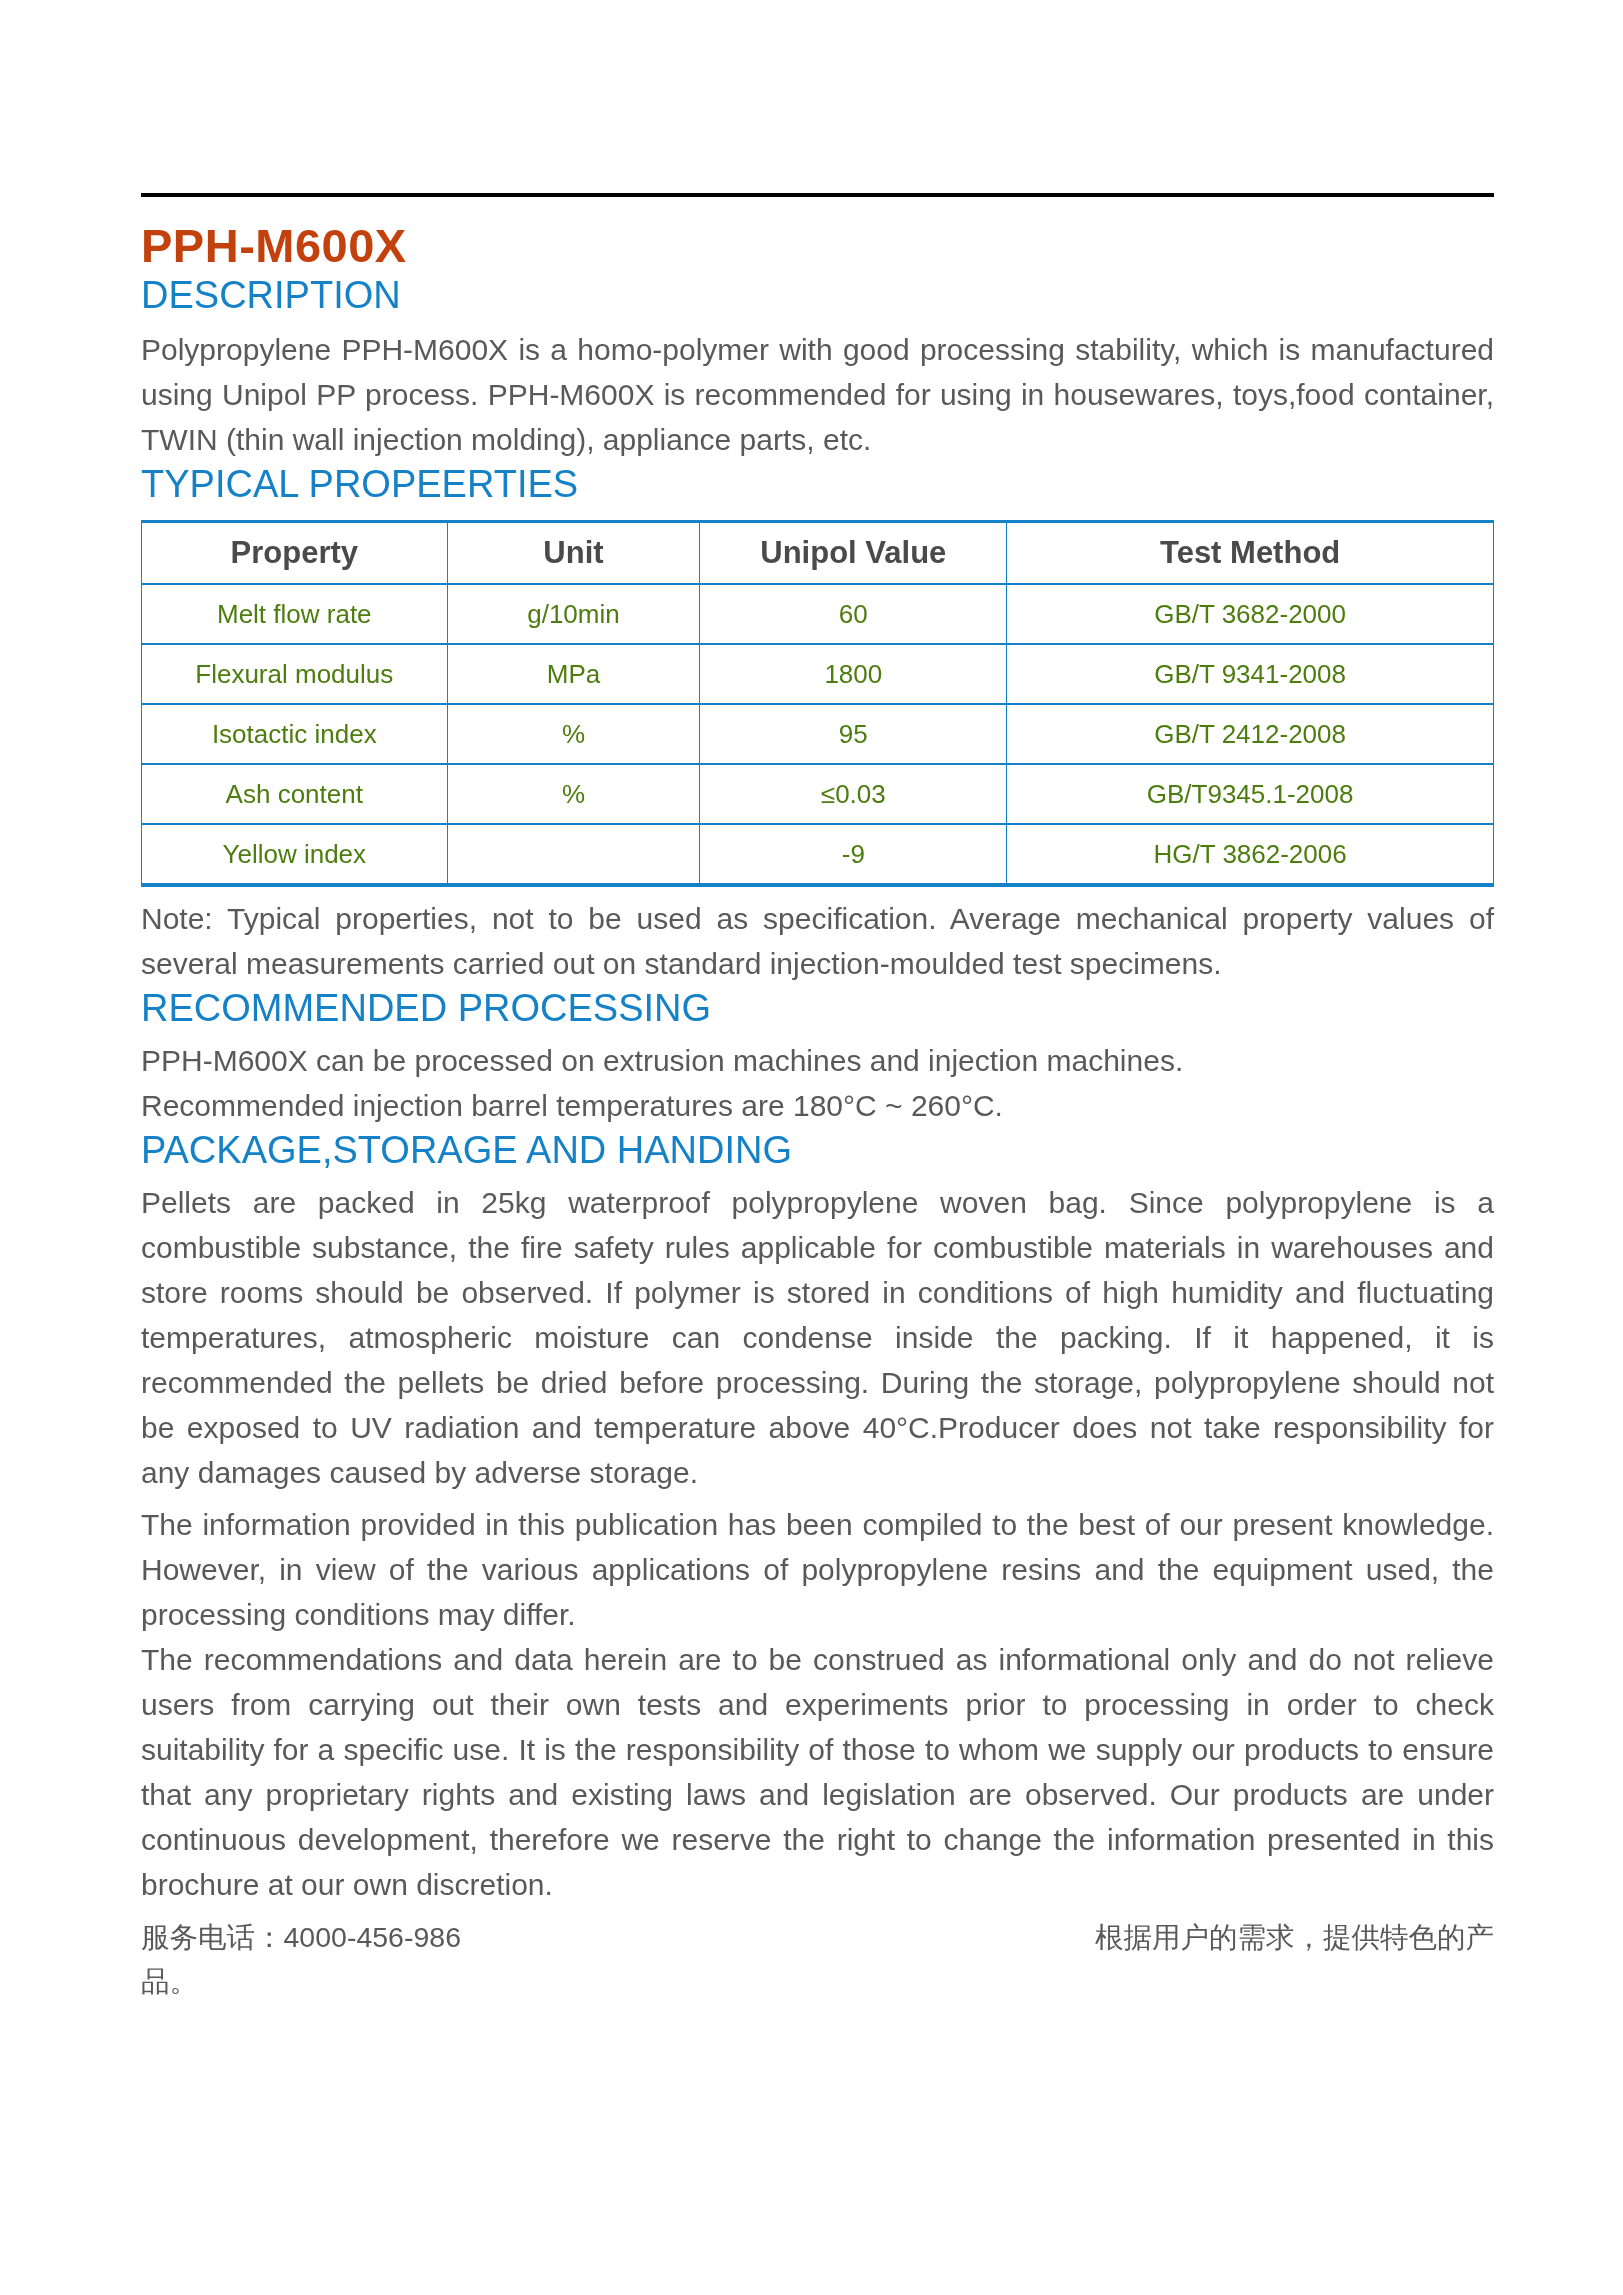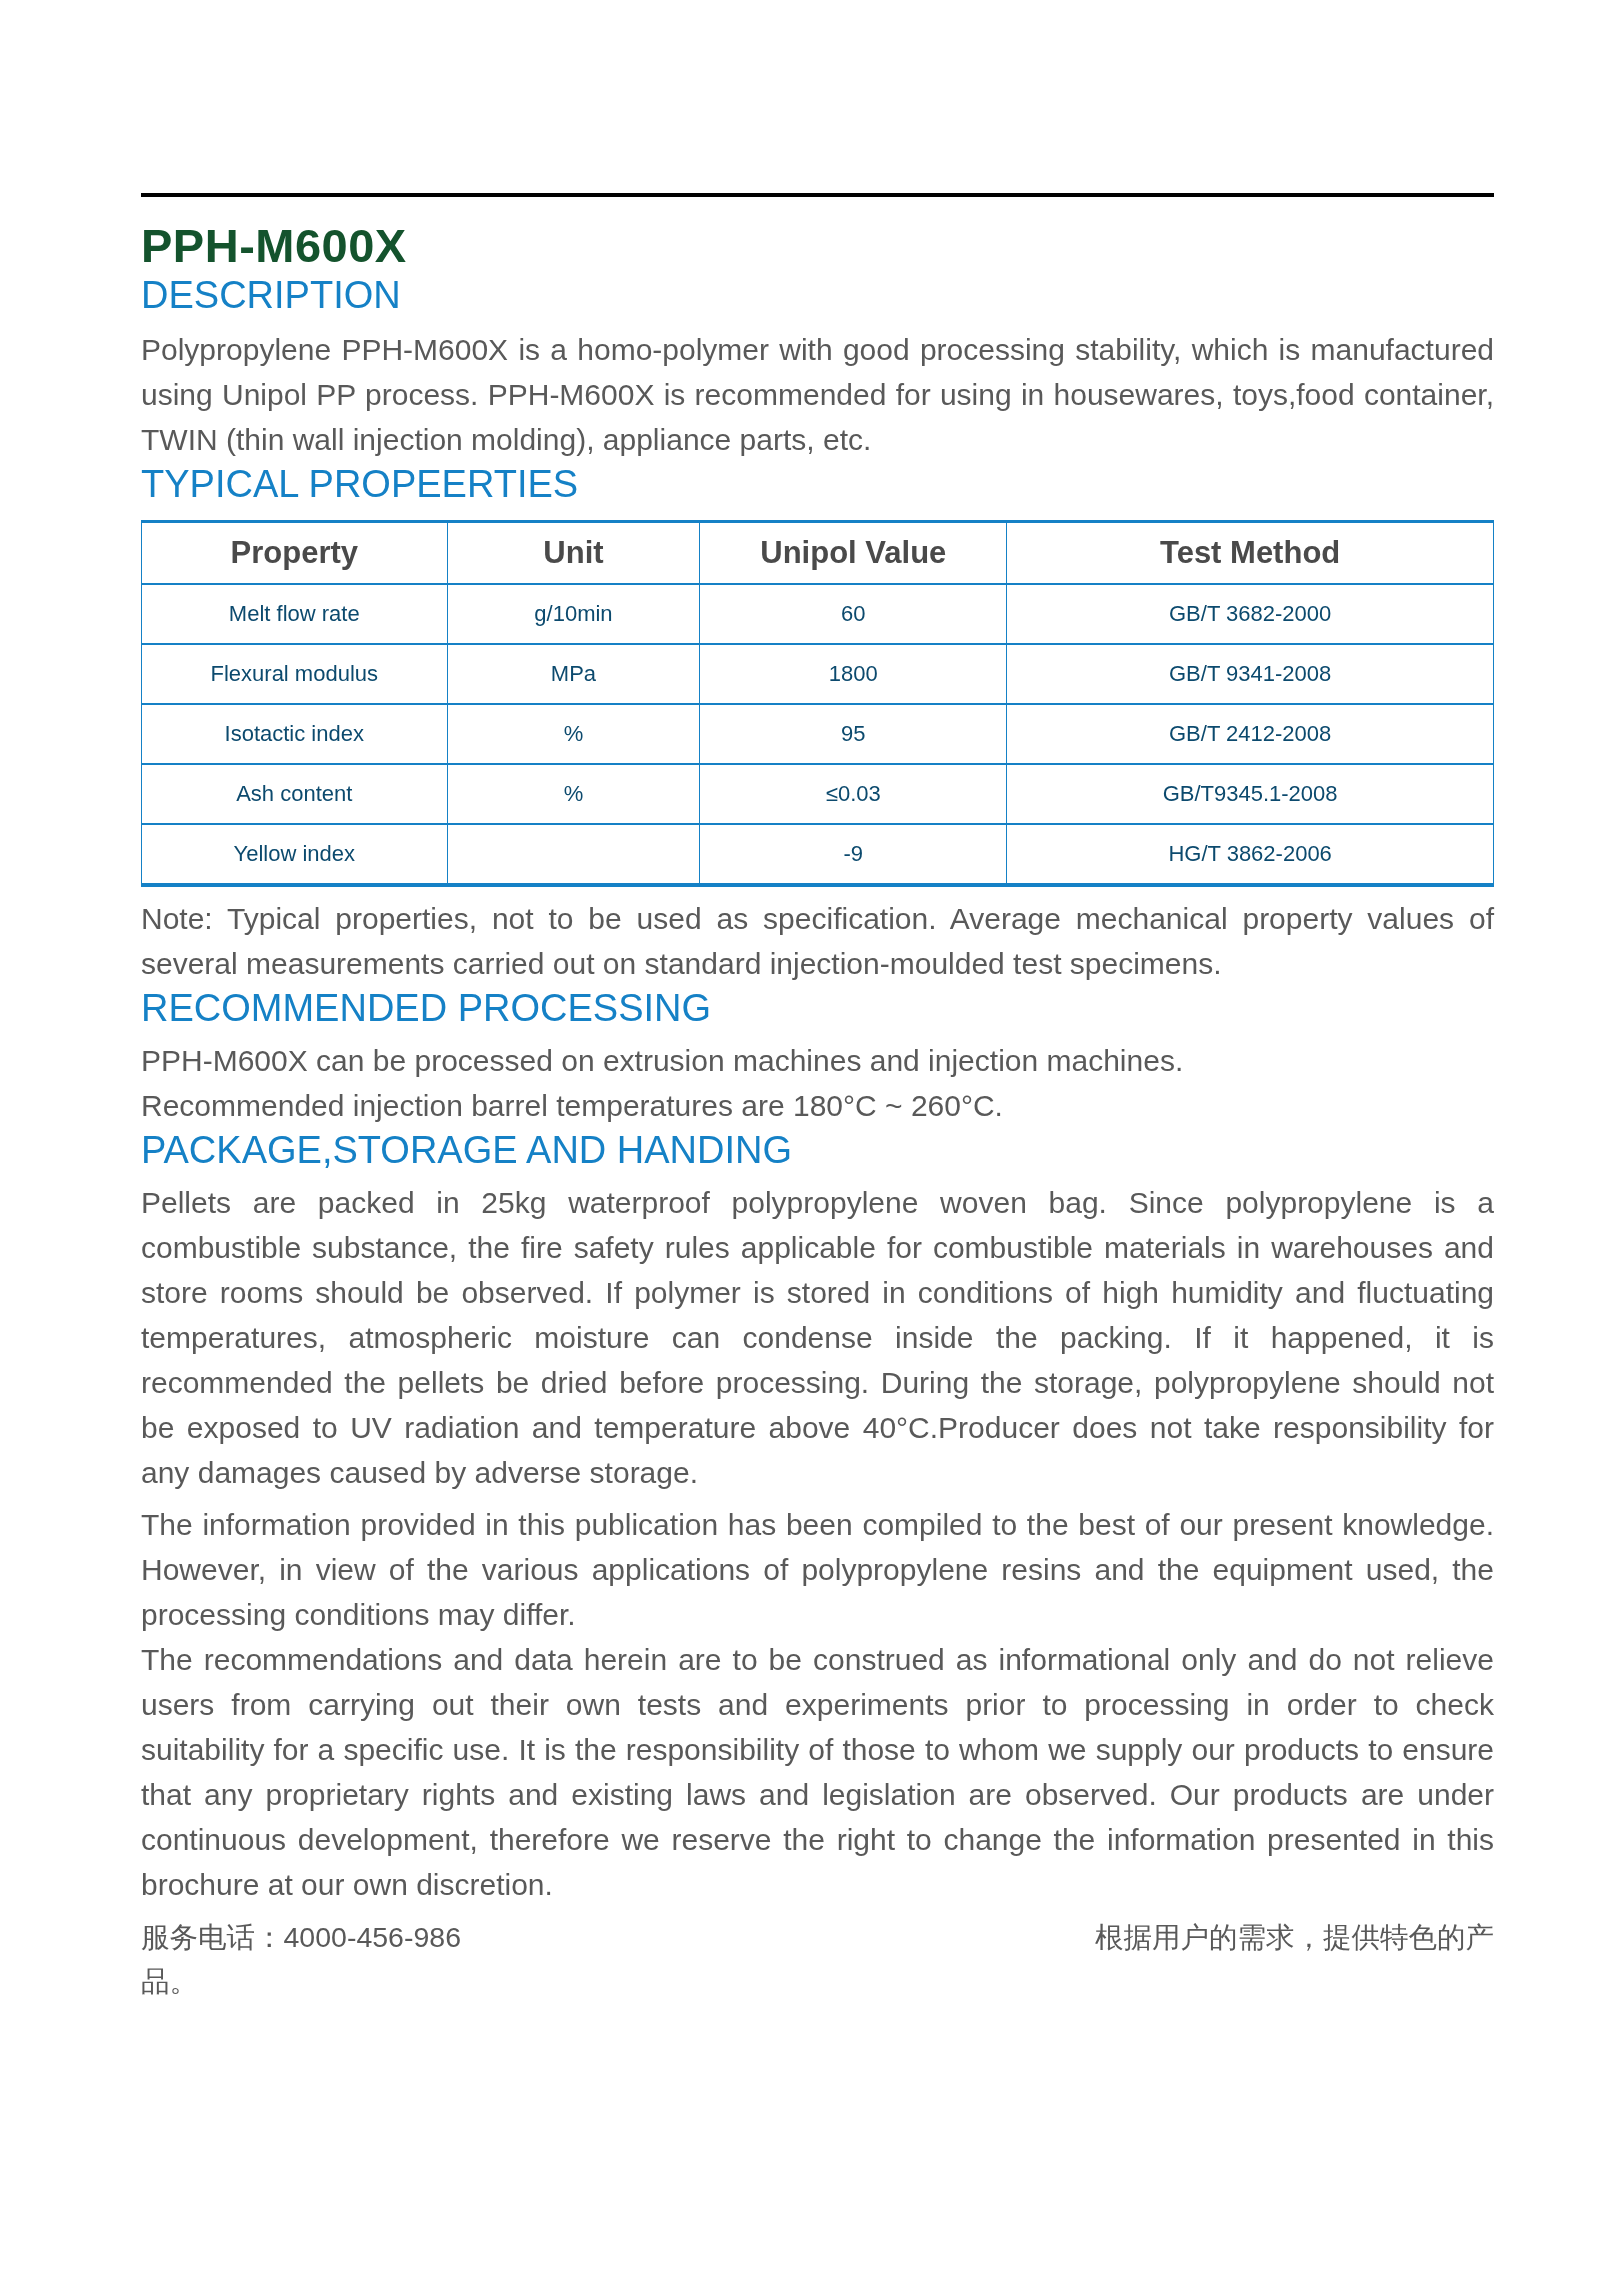--- a/index.html
+++ b/index.html
@@ -24,21 +24,21 @@
   .top-rule {
     margin-top: 193px;
     height: 3.9px;
     background: #000000;
   }
   h1.doc-title {
     margin: 21.6px 0 0 0;
     font-size: 47px;
     line-height: 55px;
     font-weight: bold;
-    color: #14532d;
+    color: #c2410c;
     letter-spacing: 0.5px;
   }
   h2.section-heading {
     margin: 0;
     font-size: 38px;
     line-height: 45px;
     font-weight: normal;
     color: #1581C6;
   }
   .body-text {
@@ -64,22 +64,22 @@
     border-bottom: 4.4px solid #1581C6;
     padding-left: 20px;
   }
   table.props th, table.props td {
     border: 1.5px solid #1581C6;
     border-top-width: 2px;
     border-bottom-width: 2px;
     text-align: center;
     vertical-align: middle;
     padding: 0 4.9px;
-    font-size: 22px;
-    color: #0c4a6e;
+    font-size: 26px;
+    color: #4d7c0f;
   }
   table.props thead th {
     height: 60px;
     font-size: 31px;
     font-weight: bold;
     color: #4a4a4a;
     border-bottom-width: 2.9px;
   }
   table.props tbody td { height: 58px; }
 

